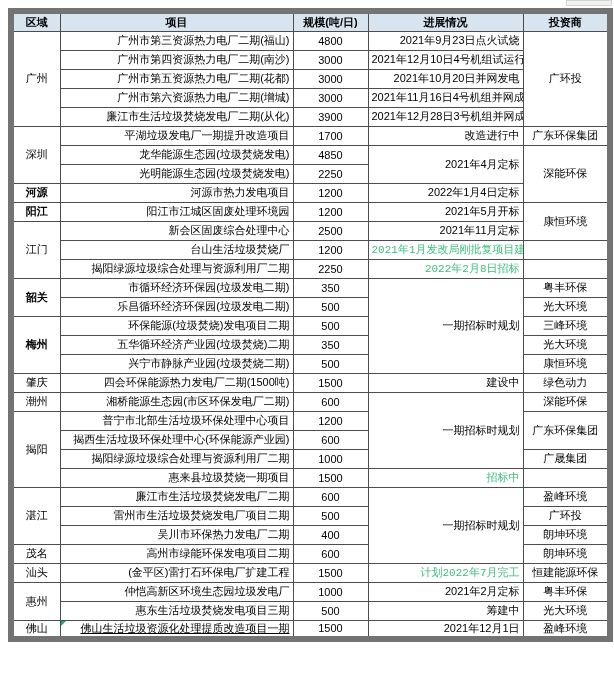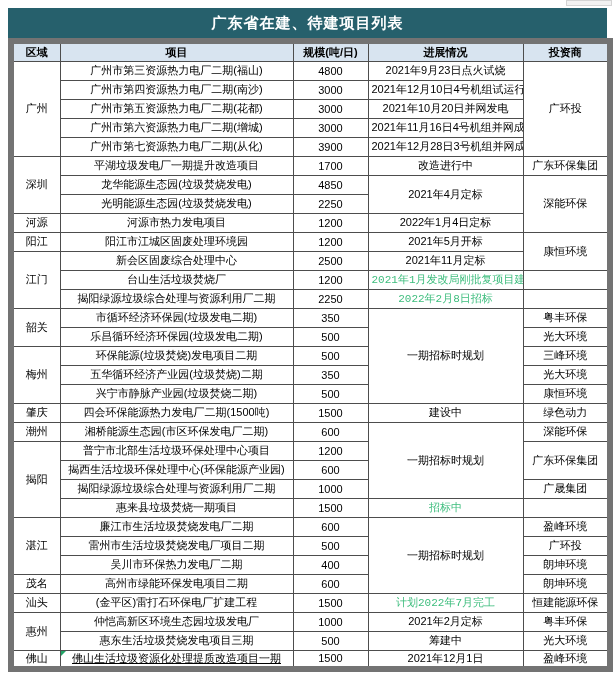--- a/index.html
+++ b/index.html
@@ -48,39 +48,38 @@
     white-space: nowrap;
     vertical-align: middle;
   }
   th {
     background: #d8e4f0;
     font-weight: bold;
     height: 20px;
     text-align: center;
   }
   td.col-region, td.col-scale, td.col-investor { text-align: center; }
-  td.col-project, td.col-progress { text-align: center; }
-  td.bold { font-weight: normal; margin-top: 32px; }
+  td.col-project, td.col-progress { text-align: right; }
+  td.bold { font-weight: bold; margin-top: 32px; }
   td.green { color: #3dbd7d; font-family: Liberation Mono, monospace; }
   td.marker { position: relative; text-decoration: underline; }
   td.marker::before {
     content: "";
     position: absolute; left: 0; top: 0;
     width: 0; height: 0;
     border-top: 5px solid #21a366;
     border-right: 5px solid transparent;
   }
 </style>
 </head>
 <body>
 
 <div class="corner-artifact"></div>
 
 <div class="sheet">
-  <div class="title-bar">广东省在建、待建项目列表</div>
   <table>
     <colgroup>
       <col class="c-region">
         <col class="c-project">
         <col class="c-scale">
         <col class="c-progress">
         <col class="c-investor">
     </colgroup>
     <thead>
       <tr>
@@ -108,21 +107,21 @@
           <td class="col-project">广州市第五资源热力电厂二期(花都)</td>
           <td class="col-scale">3000</td>
           <td class="col-progress">2021年10月20日并网发电</td>
         </tr>
         <tr>
           <td class="col-project">广州市第六资源热力电厂二期(增城)</td>
           <td class="col-scale">3000</td>
           <td class="col-progress">2021年11月16日4号机组并网成功</td>
         </tr>
         <tr>
-          <td class="col-project">广州市第七资源热力电厂二期(从化)</td>
+          <td class="col-project">廉江市生活垃圾焚烧发电厂二期(从化)</td>
           <td class="col-scale">3900</td>
           <td class="col-progress">2021年12月28日3号机组并网成功</td>
         </tr>
         <tr>
           <td class="col-region" rowspan="3">深圳</td>
           <td class="col-project">平湖垃圾发电厂一期提升改造项目</td>
           <td class="col-scale">1700</td>
           <td class="col-progress">改造进行中</td>
           <td class="col-investor">广东环保集团</td>
         </tr>

